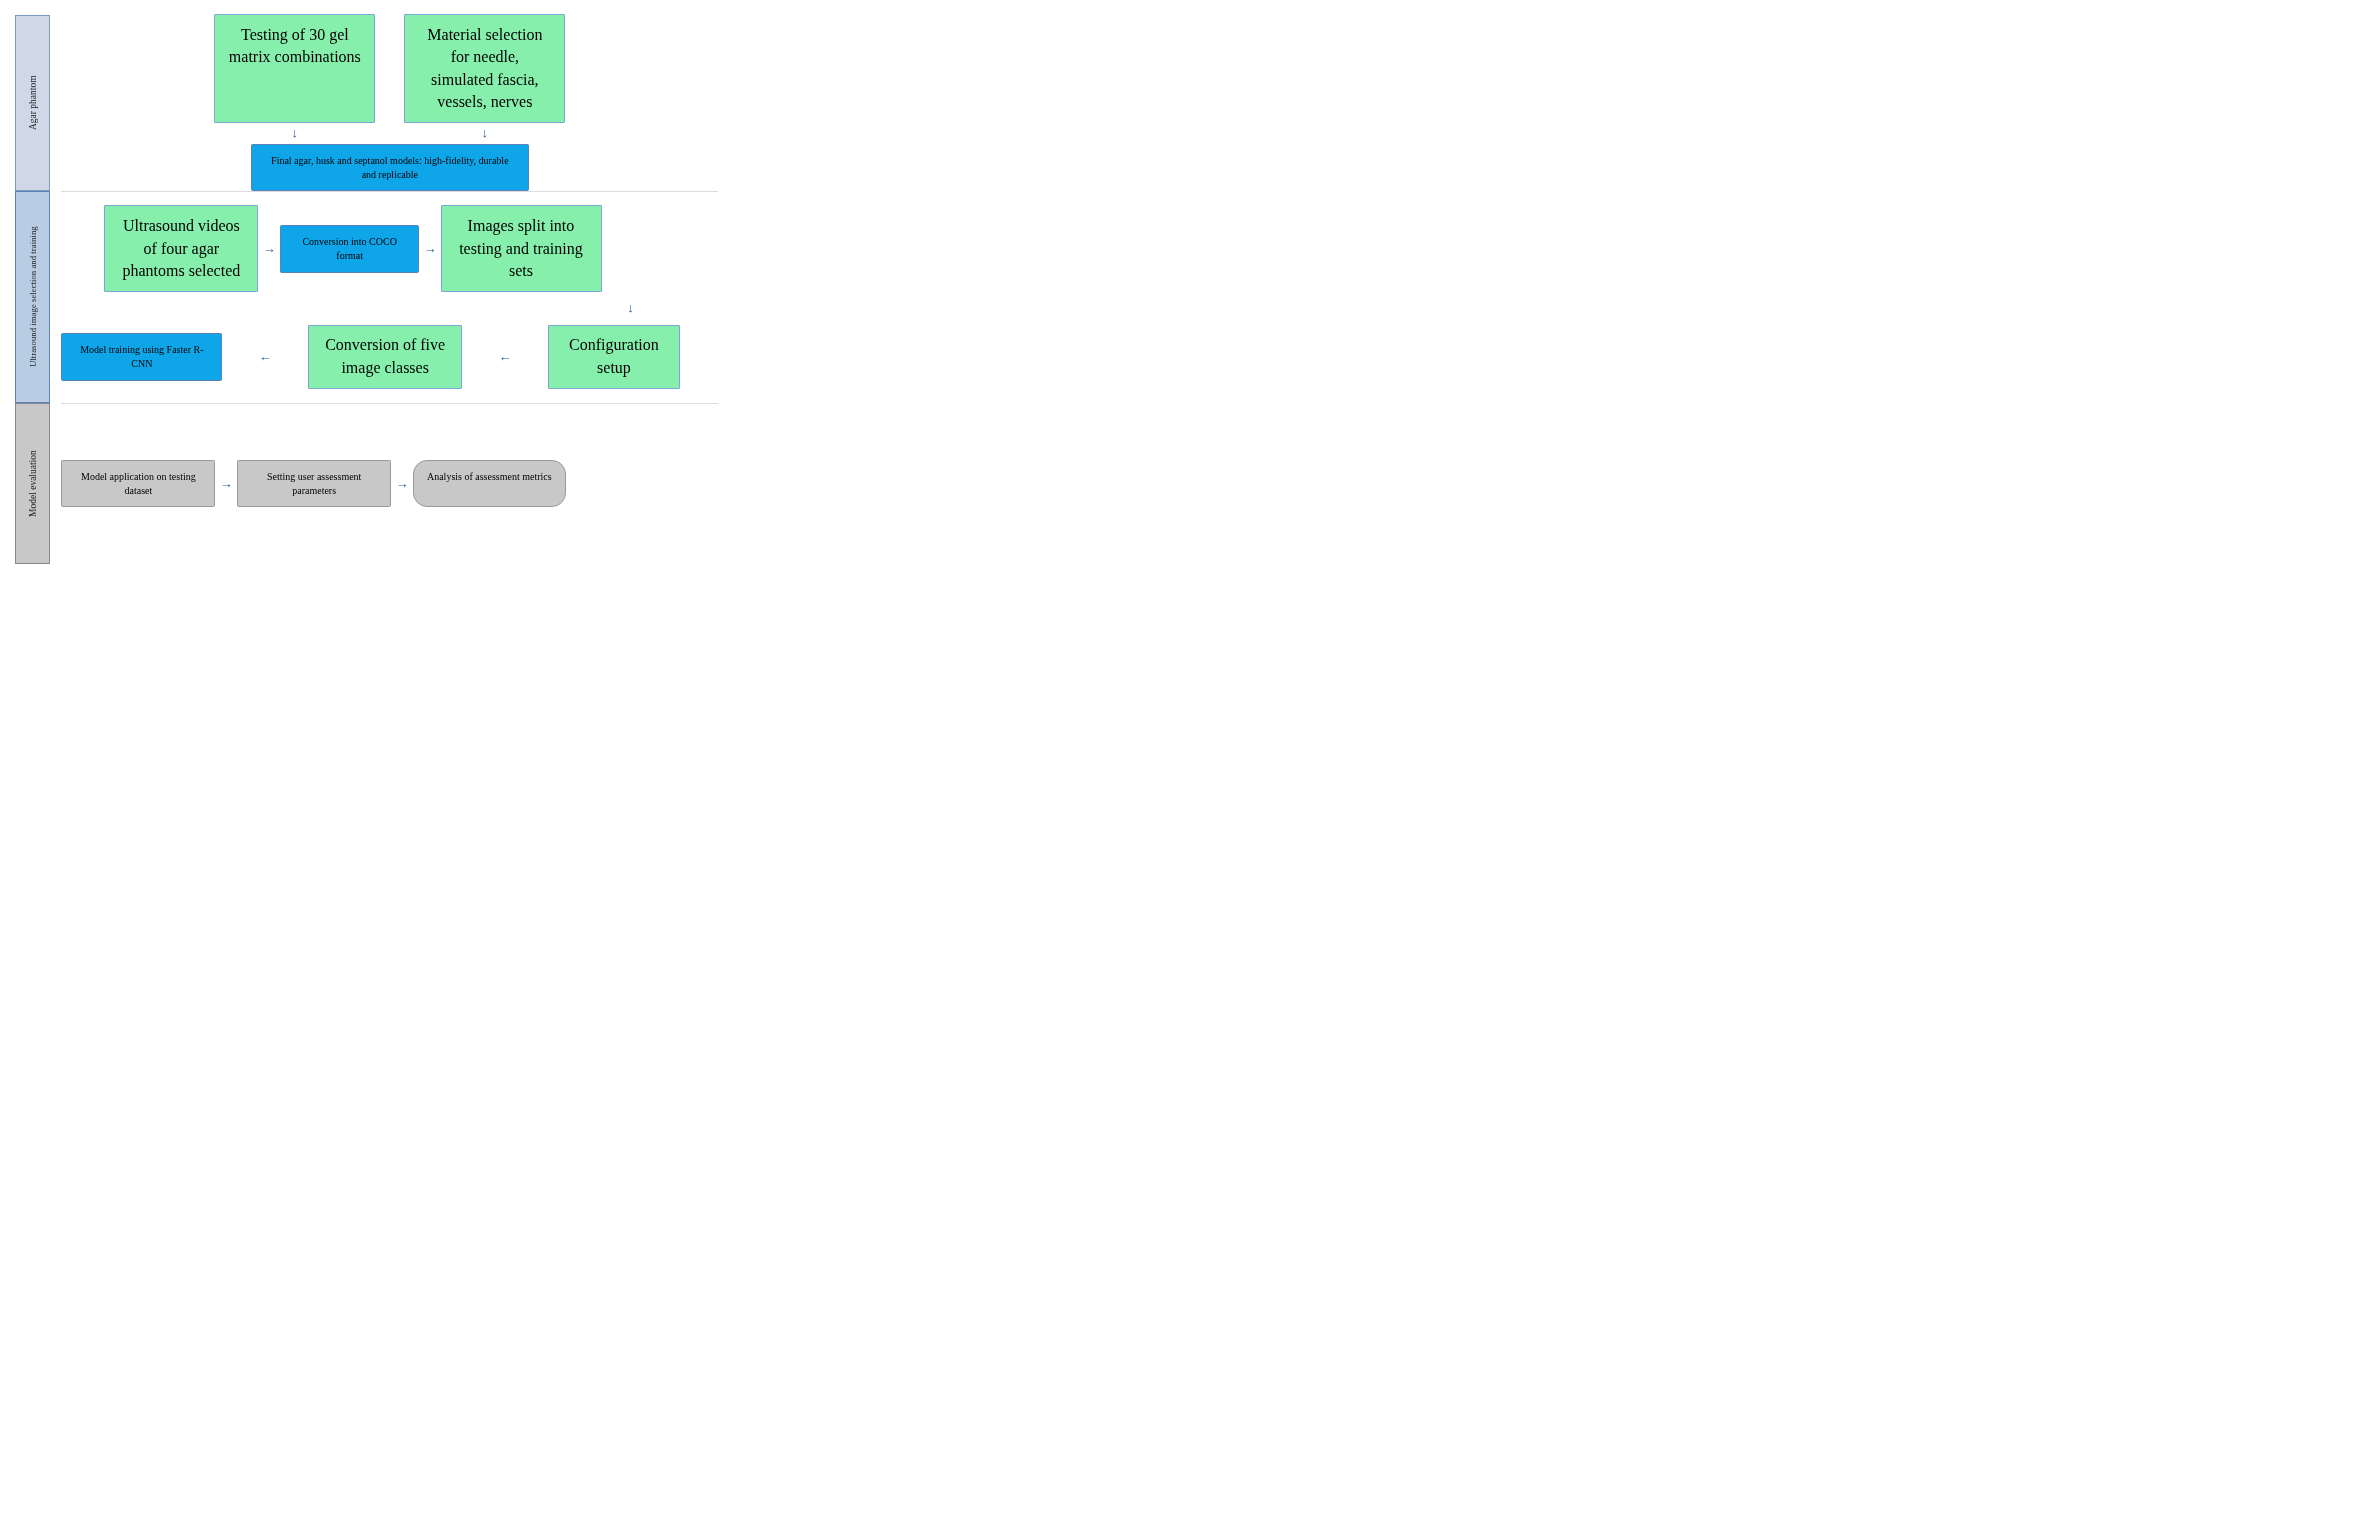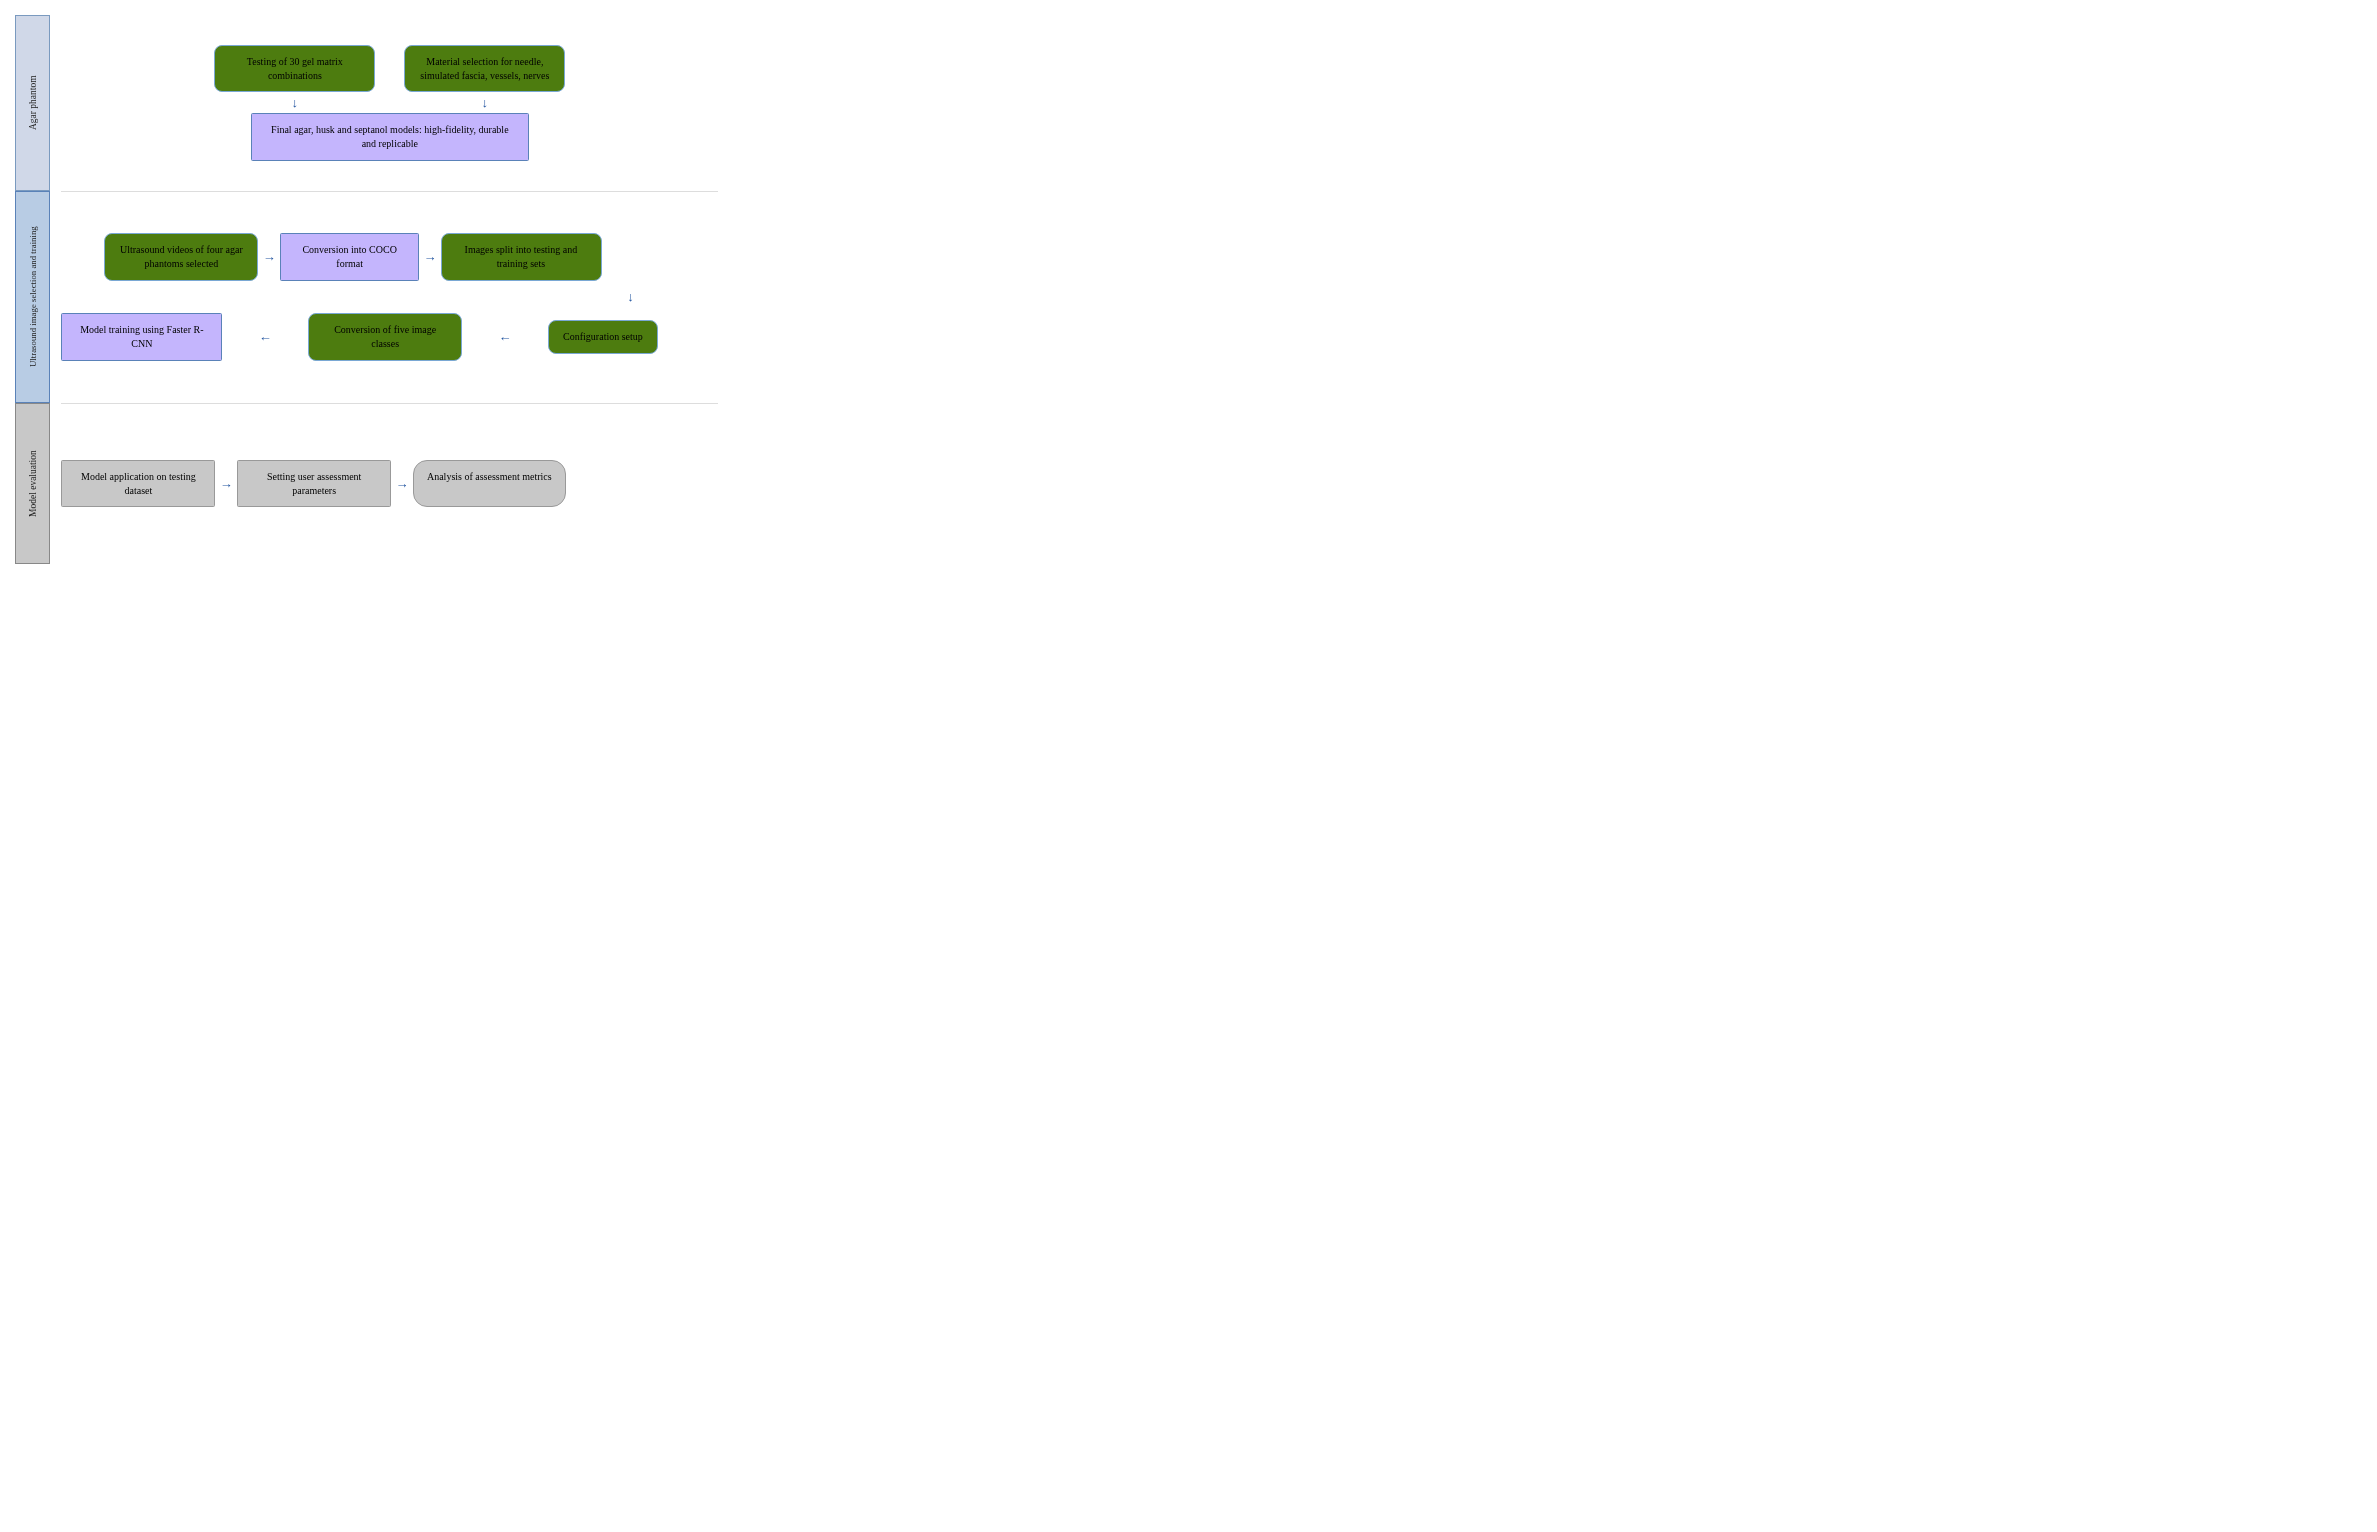--- a/index.html
+++ b/index.html
@@ -81,33 +81,33 @@
 
     .agar-top-row {
       display: flex;
       flex-direction: row;
       justify-content: center;
       gap: 29px;
       width: 100%;
     }
 
     .box-blue-light {
-      background: #4d7c0f;
+      background: #86efac;
       border: 1.1px solid #7aa8d4;
-      border-radius: 8px;
+      border-radius: 1px;
       padding: 8.8px 13px;
-      font-size: 10px;
+      font-size: 16px;
       text-align: center;
       min-width: 117px;
       max-width: 161px;
       line-height: 1.4;
     }
 
     .box-blue-mid {
-      background: #c4b5fd;
+      background: #0ea5e9;
       border: 1.1px solid #5a82b8;
       border-radius: 1.5px;
       padding: 8.8px 13px;
       font-size: 10px;
       text-align: center;
       min-width: 147px;
       max-width: 278px;
       line-height: 1.4;
     }
 

